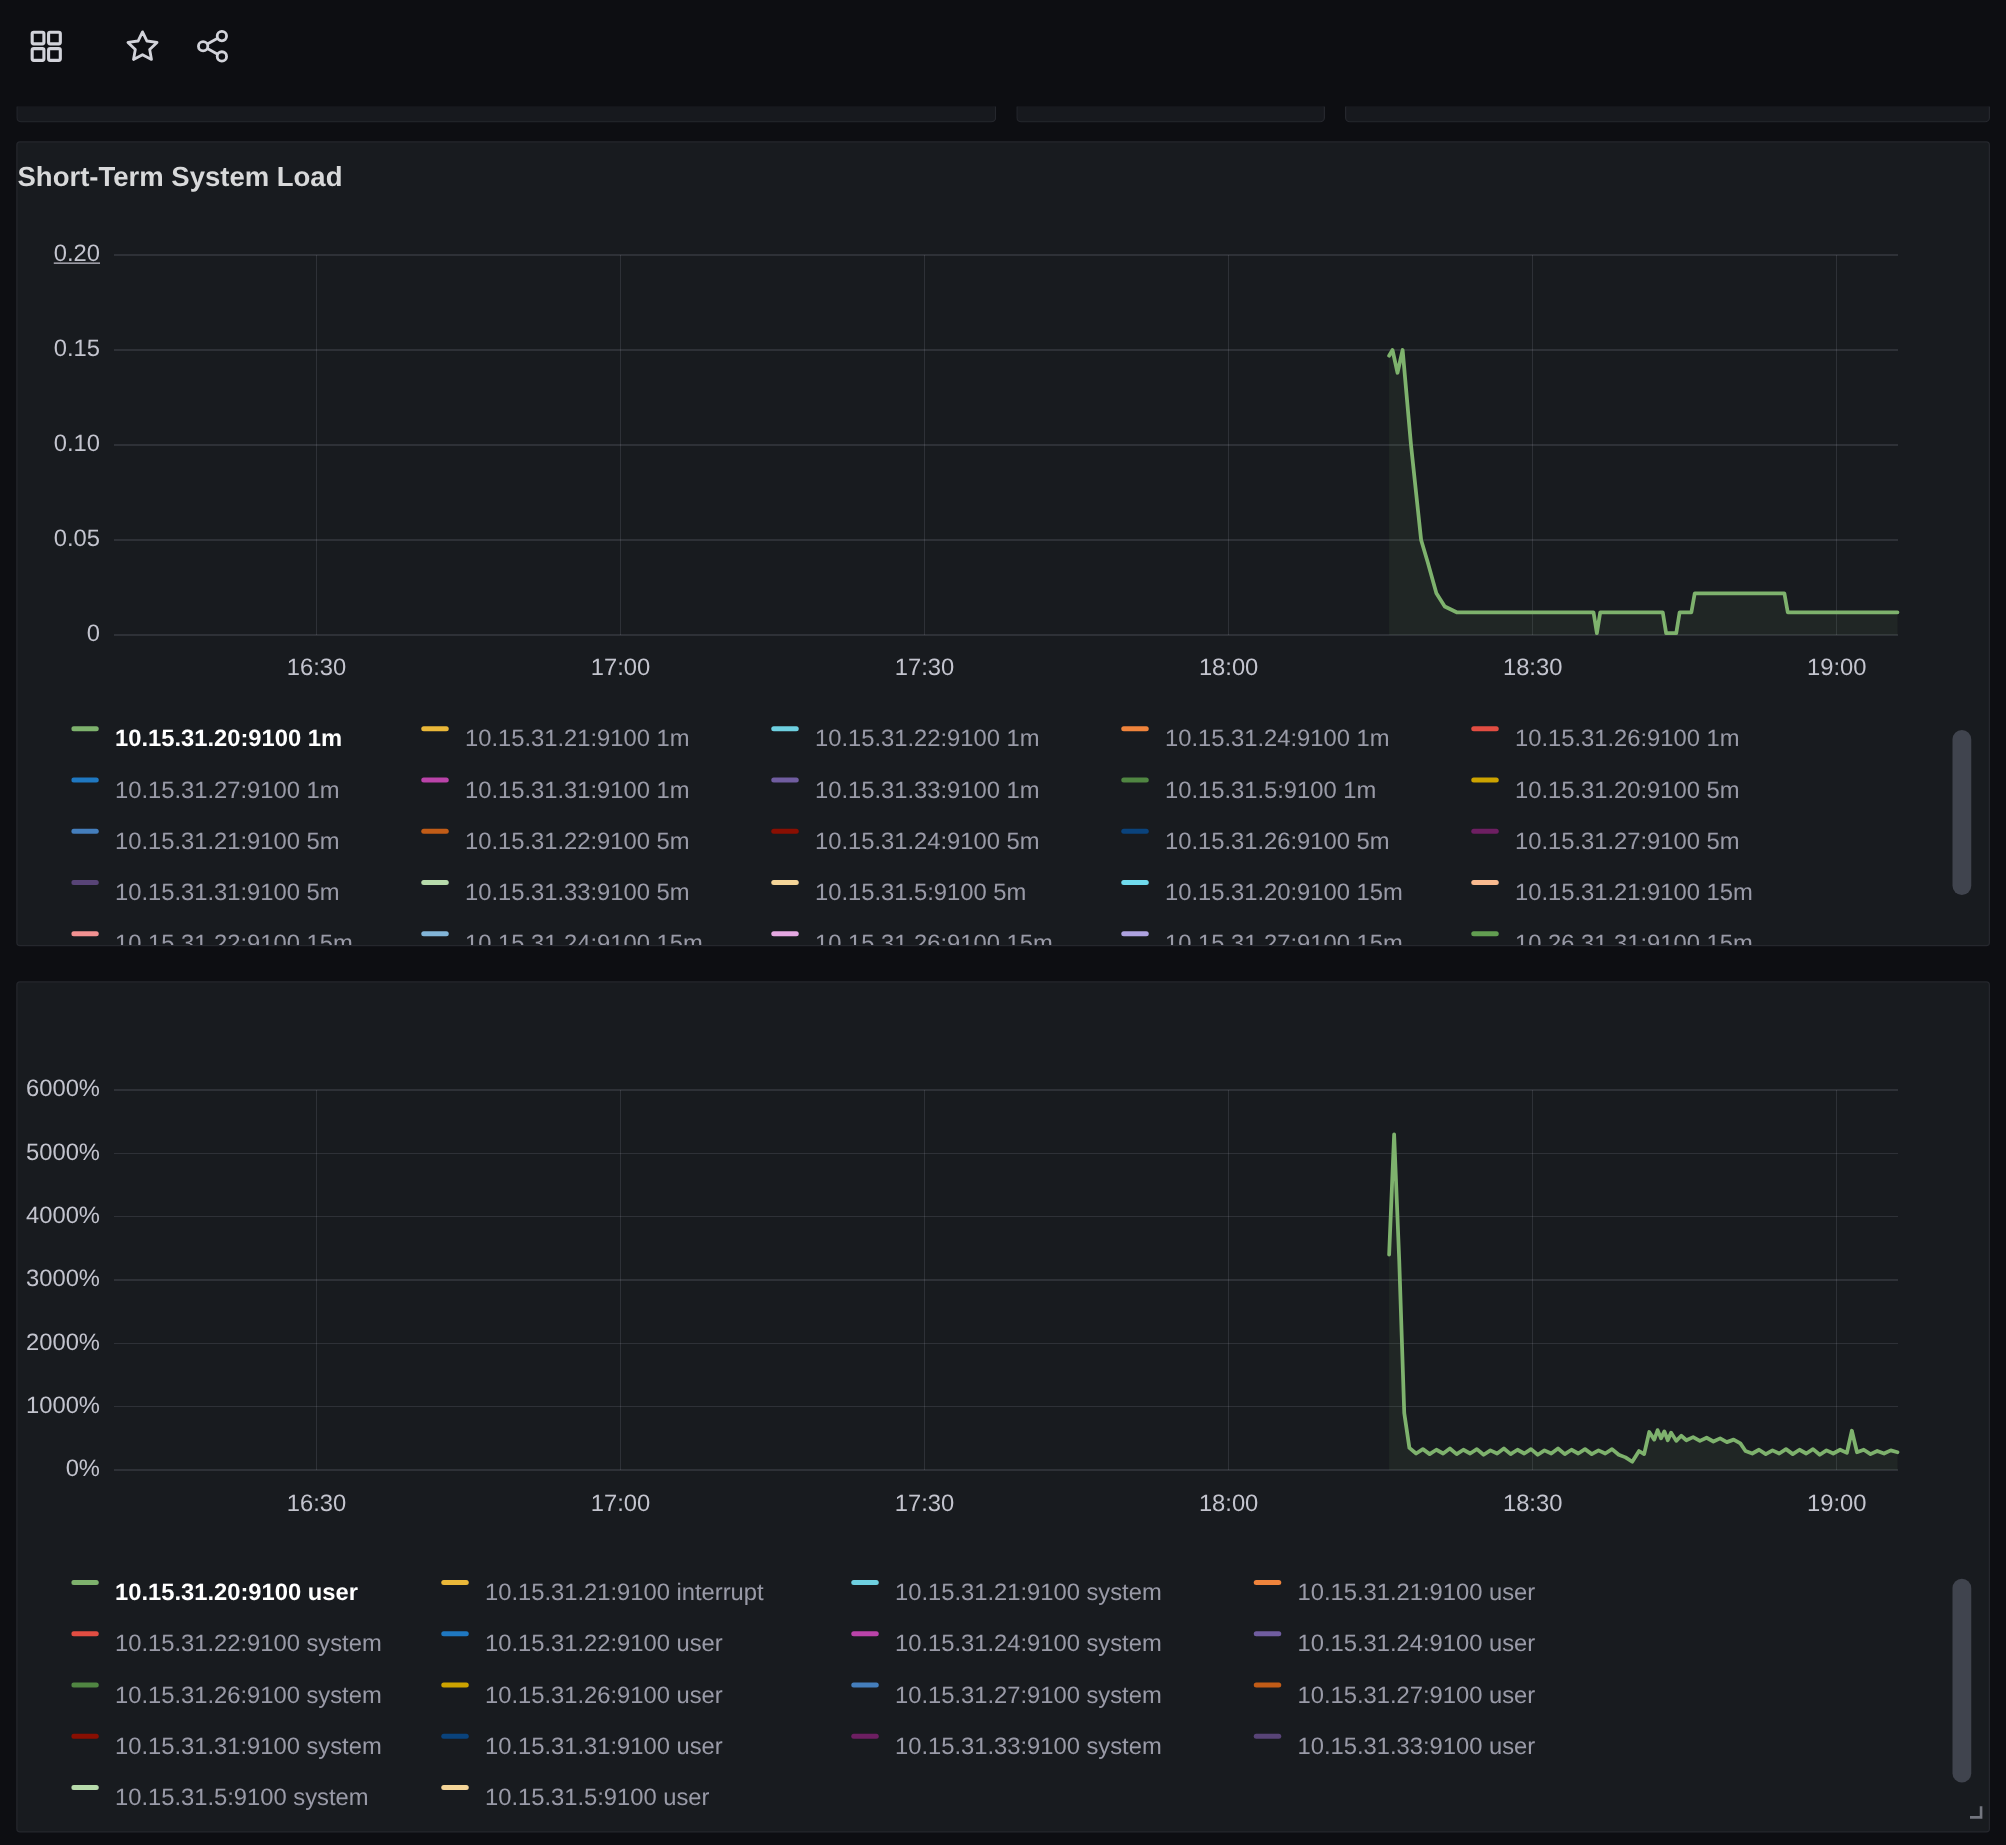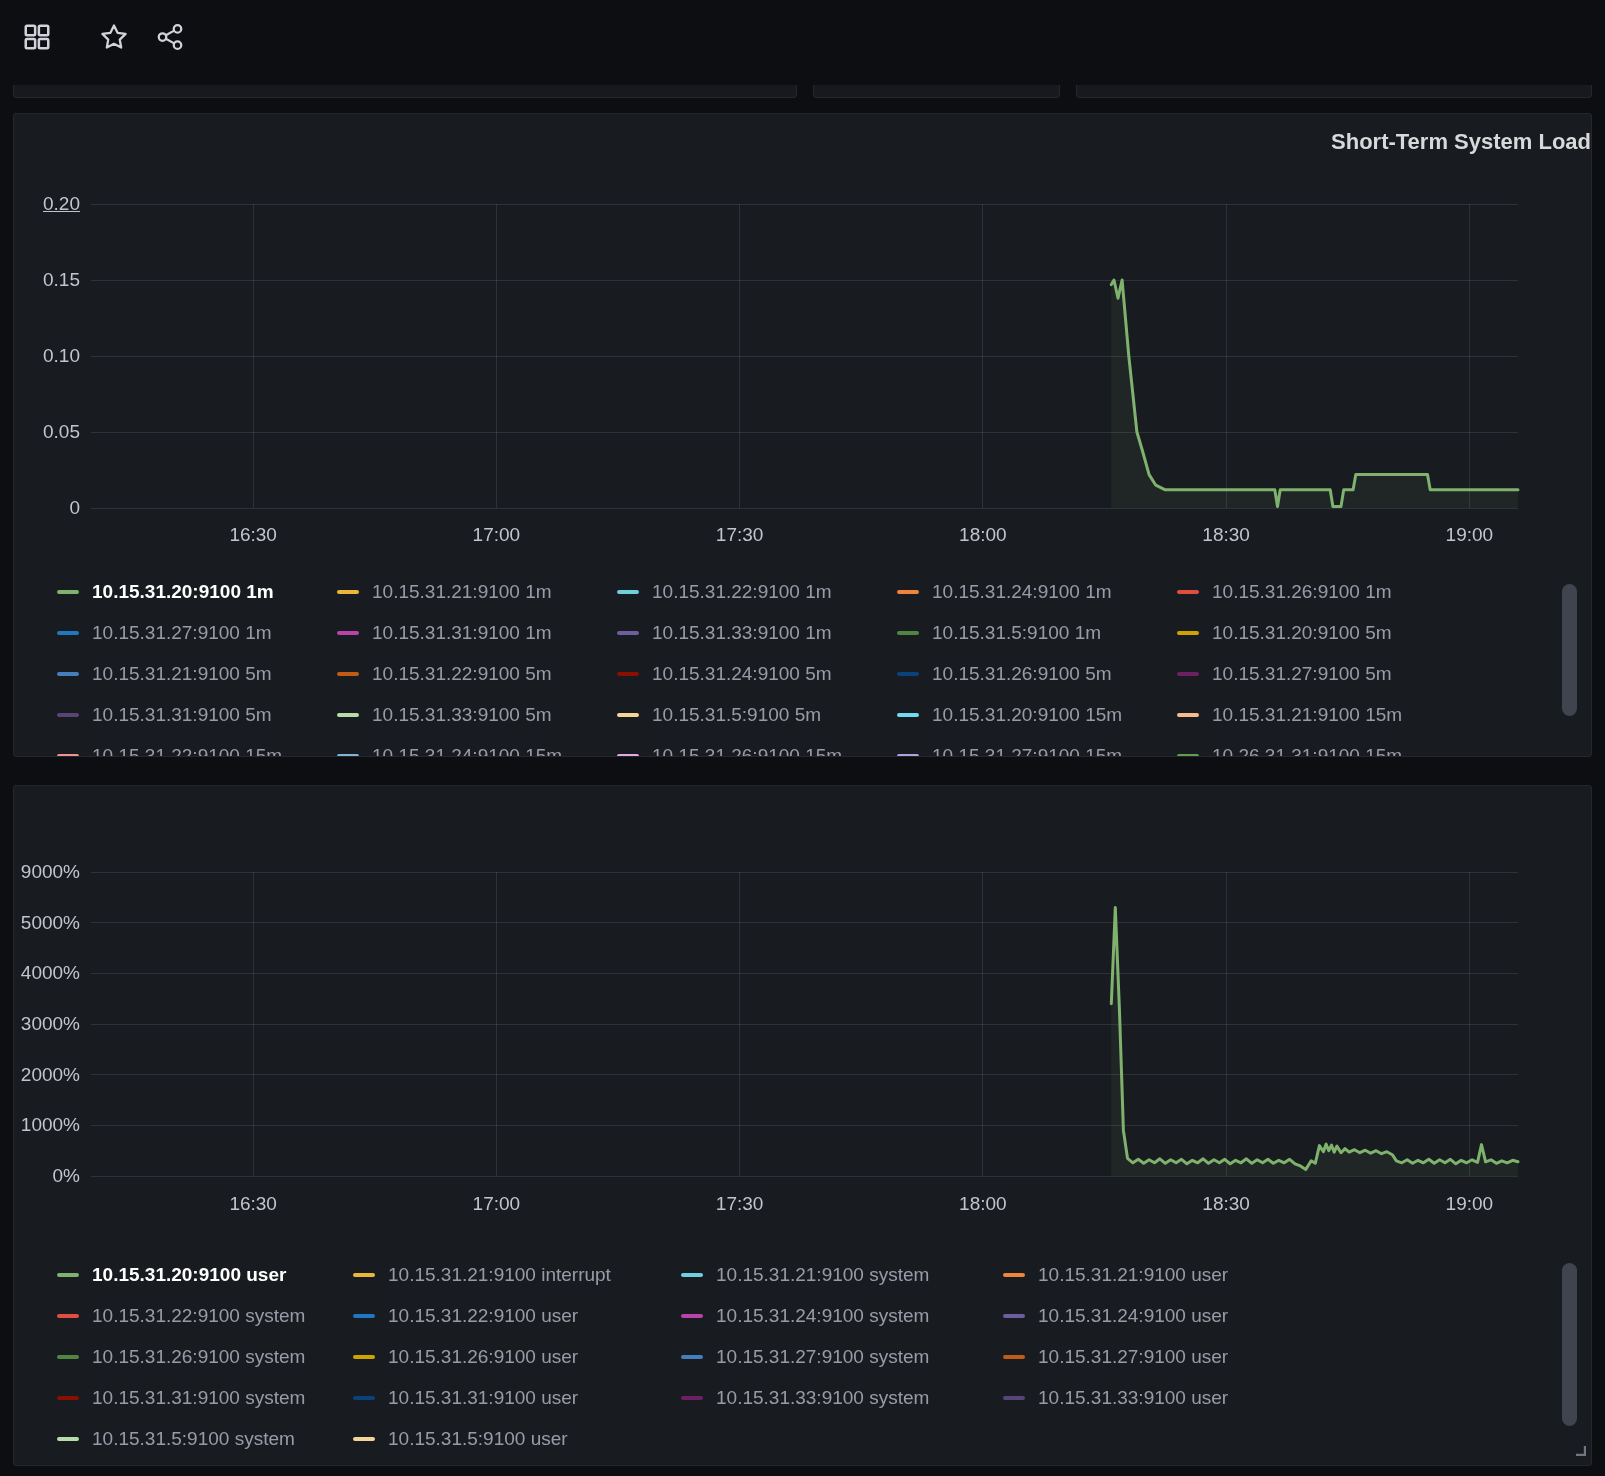--- a/index.html
+++ b/index.html
@@ -20,34 +20,34 @@
   
   .sliver{position:absolute;top:85px;height:13px;background:#17191e;border:1px solid #25272d;border-top:none;border-radius:0 0 4px 4px;box-sizing:border-box}
   #sliver-a{left:13px;width:784px}
   #sliver-b{left:813px;width:247px}
   #sliver-c{left:1076px;width:516px}
 
   
   .panel{position:absolute;left:13px;width:1579px;background:#181b1f;border:1px solid #25272d;border-radius:3px;box-sizing:border-box;overflow:hidden}
   #panel-load{top:113px;height:644px}
   #panel-cpu{top:785px;height:681px;padding-bottom:22px}
-  .panel-title-row{height:56px;display:flex;align-items:center;justify-content:flex-end;gap:10px;cursor:pointer}
+  .panel-title-row{height:56px;display:flex;align-items:center;justify-content:flex-start;gap:10px;cursor:pointer}
   #panel-cpu .panel-title-row{height:52px;background:#22242a}
   .panel-title{font-size:22px;font-weight:600;color:#d8d9da}
   .chev{color:#b6b7c0;margin-top:3px}
 
   
   .plot{position:absolute;overflow:visible}
   .axis-label{position:absolute;font-size:19px;color:#c3c4ce;white-space:nowrap}
   .ylab{text-align:right;transform:translateY(-50%)}
   .xlab{transform:translateX(-50%)}
 
   
   .legend{position:absolute;left:43px;right:40px;bottom:0;overflow:hidden;display:grid;grid-auto-rows:41px;align-items:center}
-  .li{display:flex;align-items:center;cursor:pointer;min-width:0}
+  .li{display:flex;cursor:pointer;min-width:0}
   .sw{width:22px;height:4px;border-radius:2px;margin-right:13px;flex:none}
   .lt{font-size:19px;color:rgba(204,204,220,.72);white-space:nowrap}
   .li.hl .lt{color:#ffffff;font-weight:600}
 
   
   .scroll-thumb{position:absolute;left:1548px;width:15px;border-radius:8px;background:#40444e;cursor:pointer}
   #panel-load .scroll-thumb{top:470px;height:132px}
   #panel-cpu .scroll-thumb{top:477px;height:163px}
   .resize-handle{position:absolute;right:5px;bottom:5px;color:#73767f;cursor:nwse-resize}
 </style>
@@ -239,21 +239,21 @@
         <line x1="162.1590909090909" y1="0" x2="162.1590909090909" y2="304"></line>
         <line x1="405.3977272727273" y1="0" x2="405.3977272727273" y2="304"></line>
         <line x1="648.6363636363636" y1="0" x2="648.6363636363636" y2="304"></line>
         <line x1="891.875" y1="0" x2="891.875" y2="304"></line>
         <line x1="1135.1136363636363" y1="0" x2="1135.1136363636363" y2="304"></line>
         <line x1="1378.3522727272727" y1="0" x2="1378.3522727272727" y2="304"></line>
       </g>
       <path d="M1020.3,131.7 L1024.3,35.5 L1028.4,136.8 L1032.4,258.4 L1036.5,286.3 L1041.9,290.8 L1047.3,287.3 L1052.7,291.3 L1058.1,287.8 L1063.5,290.8 L1068.9,286.8 L1074.3,291.3 L1079.7,287.8 L1085.1,290.8 L1090.5,287.3 L1095.9,291.8 L1101.3,288.3 L1106.7,290.8 L1112.1,286.8 L1117.5,291.3 L1123.0,287.8 L1128.4,290.8 L1133.8,287.3 L1139.2,291.8 L1144.6,288.3 L1150.0,290.8 L1155.4,286.8 L1160.8,291.3 L1166.2,287.8 L1171.6,290.8 L1177.0,287.3 L1182.4,291.3 L1187.8,288.3 L1193.2,290.8 L1198.6,287.3 L1204.0,291.8 L1209.4,293.9 L1214.8,297.4 L1220.2,288.8 L1224.3,291.3 L1228.4,273.6 L1232.4,279.7 L1235.1,272.1 L1237.8,278.7 L1240.5,273.1 L1243.2,280.2 L1245.9,274.1 L1250.0,280.7 L1254.0,276.6 L1258.1,280.2 L1263.5,277.7 L1268.9,280.7 L1274.3,278.2 L1279.7,281.2 L1285.1,278.7 L1290.5,281.7 L1295.9,279.7 L1301.3,282.7 L1305.4,288.8 L1310.8,290.8 L1316.2,287.8 L1321.6,291.3 L1327.0,288.3 L1332.4,290.8 L1337.8,287.3 L1343.2,291.3 L1348.6,287.8 L1354.0,290.8 L1359.4,287.3 L1364.8,291.8 L1370.2,288.3 L1375.6,290.8 L1381.1,287.8 L1386.5,290.3 L1390.5,272.6 L1394.6,289.8 L1400.0,287.8 L1405.4,291.3 L1410.8,288.8 L1416.2,290.8 L1421.6,288.3 L1427.0,289.8 L1427.0,304 L1020.3,304 Z" fill="#7EB26D" fill-opacity="0.08" stroke="none"></path>
       <path d="M1020.3,131.7 L1024.3,35.5 L1028.4,136.8 L1032.4,258.4 L1036.5,286.3 L1041.9,290.8 L1047.3,287.3 L1052.7,291.3 L1058.1,287.8 L1063.5,290.8 L1068.9,286.8 L1074.3,291.3 L1079.7,287.8 L1085.1,290.8 L1090.5,287.3 L1095.9,291.8 L1101.3,288.3 L1106.7,290.8 L1112.1,286.8 L1117.5,291.3 L1123.0,287.8 L1128.4,290.8 L1133.8,287.3 L1139.2,291.8 L1144.6,288.3 L1150.0,290.8 L1155.4,286.8 L1160.8,291.3 L1166.2,287.8 L1171.6,290.8 L1177.0,287.3 L1182.4,291.3 L1187.8,288.3 L1193.2,290.8 L1198.6,287.3 L1204.0,291.8 L1209.4,293.9 L1214.8,297.4 L1220.2,288.8 L1224.3,291.3 L1228.4,273.6 L1232.4,279.7 L1235.1,272.1 L1237.8,278.7 L1240.5,273.1 L1243.2,280.2 L1245.9,274.1 L1250.0,280.7 L1254.0,276.6 L1258.1,280.2 L1263.5,277.7 L1268.9,280.7 L1274.3,278.2 L1279.7,281.2 L1285.1,278.7 L1290.5,281.7 L1295.9,279.7 L1301.3,282.7 L1305.4,288.8 L1310.8,290.8 L1316.2,287.8 L1321.6,291.3 L1327.0,288.3 L1332.4,290.8 L1337.8,287.3 L1343.2,291.3 L1348.6,287.8 L1354.0,290.8 L1359.4,287.3 L1364.8,291.8 L1370.2,288.3 L1375.6,290.8 L1381.1,287.8 L1386.5,290.3 L1390.5,272.6 L1394.6,289.8 L1400.0,287.8 L1405.4,291.3 L1410.8,288.8 L1416.2,290.8 L1421.6,288.3 L1427.0,289.8" fill="none" stroke="#7EB26D" stroke-width="3" stroke-linejoin="round" stroke-linecap="round"></path>
     </svg>
-    <div class="axis-label ylab" style="left: 0px; width: 66px; top: 86px;">9000%</div>
+    <div class="axis-label ylab" style="left: 0px; width: 66px; top: 86px;">6000%</div>
     <div class="axis-label ylab" style="left: 0px; width: 66px; top: 136.667px;">5000%</div>
     <div class="axis-label ylab" style="left: 0px; width: 66px; top: 187.333px;">4000%</div>
     <div class="axis-label ylab" style="left: 0px; width: 66px; top: 238px;">3000%</div>
     <div class="axis-label ylab" style="left: 0px; width: 66px; top: 288.667px;">2000%</div>
     <div class="axis-label ylab" style="left: 0px; width: 66px; top: 339.333px;">1000%</div>
     <div class="axis-label ylab" style="left: 0px; width: 66px; top: 390px;">0%</div>
     <div class="axis-label xlab" style="left: 239.159px; top: 407px;">16:30</div>
     <div class="axis-label xlab" style="left: 482.398px; top: 407px;">17:00</div>
     <div class="axis-label xlab" style="left: 725.636px; top: 407px;">17:30</div>
     <div class="axis-label xlab" style="left: 968.875px; top: 407px;">18:00</div>

